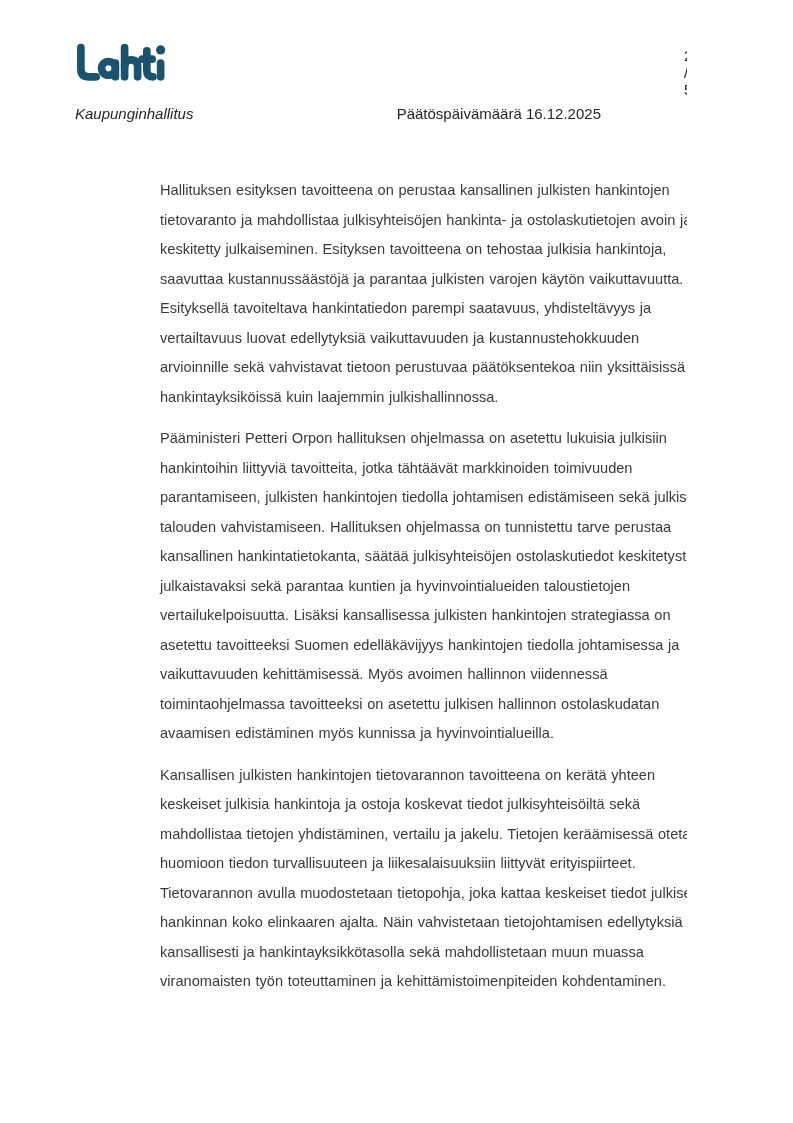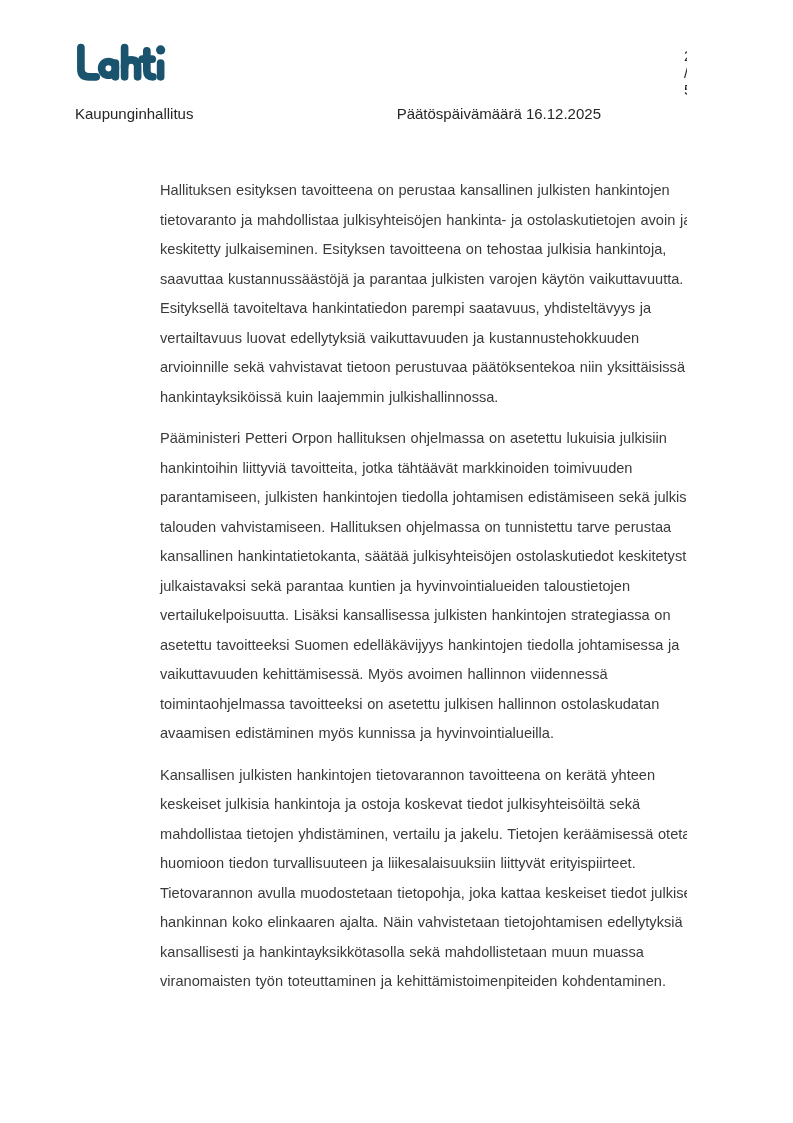--- a/index.html
+++ b/index.html
@@ -36,20 +36,21 @@
     letter-spacing: 0.5px;
   }
 
   
   .org-label {
     position: absolute;
     left: 75px;
     top: 105px;
     font-size: 15px;
     color: #262626;
+    font-style: italic;
   }
   .decision-date {
     position: absolute;
     right: 86px;
     top: 105px;
     font-size: 15px;
     color: #262626;
     text-align: right;
     margin-left: 48px;
   }

